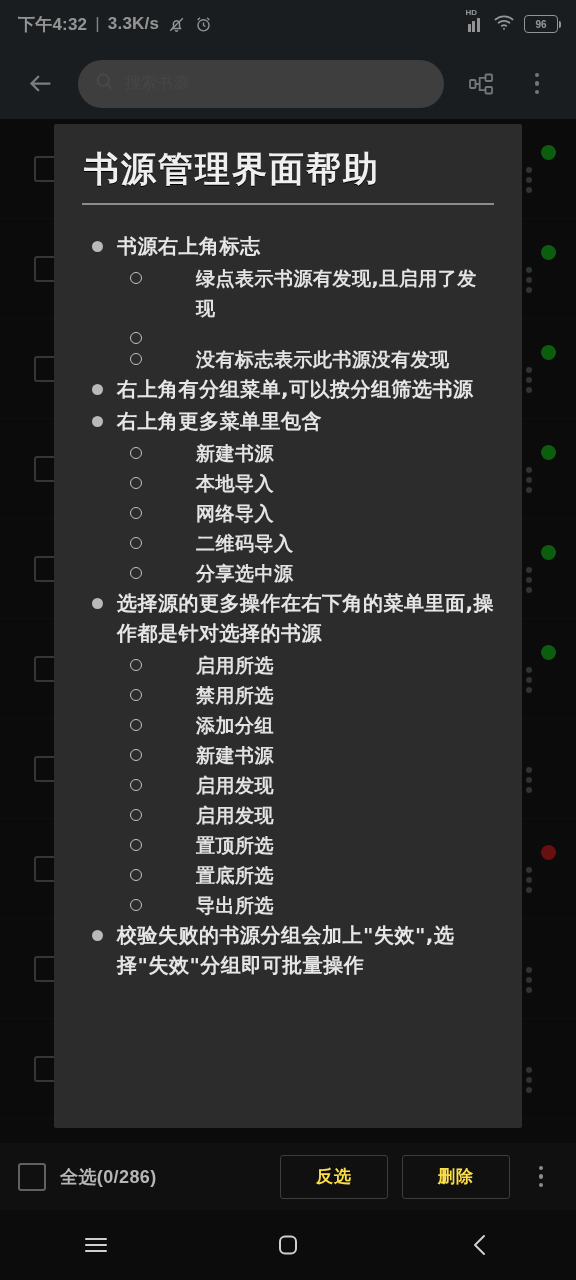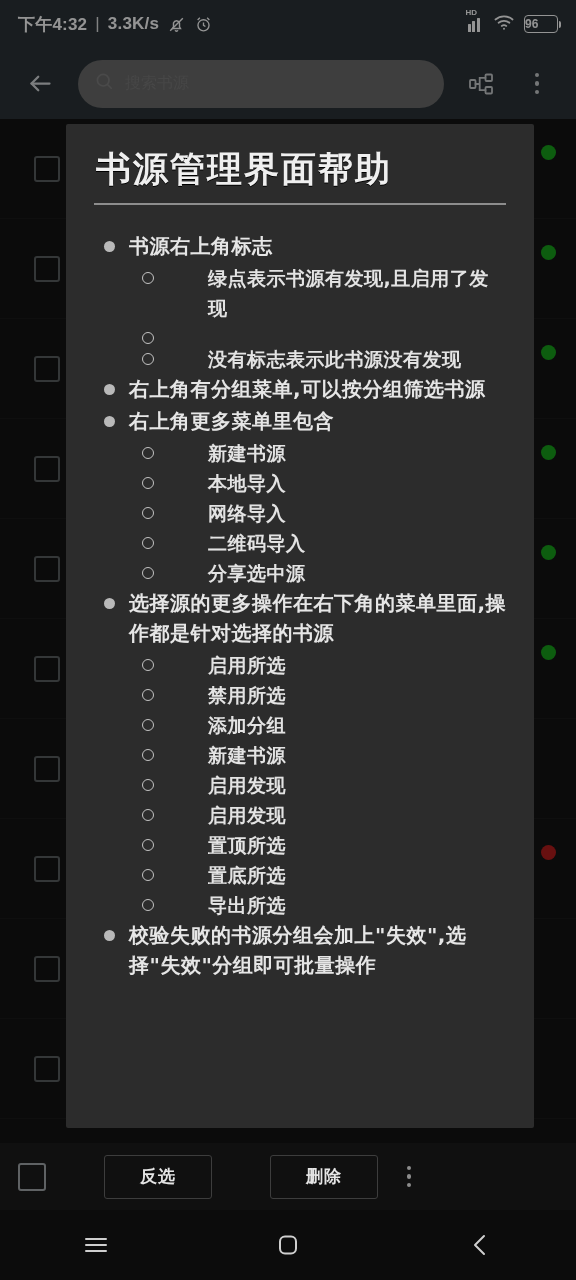--- a/index.html
+++ b/index.html
@@ -25,22 +25,22 @@
   .mute-ic svg,.alarm-ic svg{ display:block; }
   .signal{ display:flex; align-items:flex-end; gap:1.5px; height:15px; position:relative; padding-left:2px;}
   .signal i{ display:block; width:3px; background:#fff; border-radius:.5px;}
   .signal i:nth-child(1){height:5px}
   .signal i:nth-child(2){height:8px}
   .signal i:nth-child(3){height:11px}
   .signal i:nth-child(4){height:14px}
   .hd-tag{ position:absolute; top:-8px; left:0; font-size:8px; font-weight:bold; line-height:1;}
   .battery{
     width:34px;height:18px;border:1.6px solid #fff;border-radius:4px;
-    display:flex;align-items:center;justify-content:flex-start;
-    font-size:12px;font-weight:bold;position:relative;
+    display:flex;align-items:center;justify-content:center;
+    font-size:10px;font-weight:bold;position:relative;
   }
   .battery:after{content:"";position:absolute;right:-4px;top:5px;width:2.5px;height:7px;background:#fff;border-radius:0 2px 2px 0;}
 
   
   #appbar{
     position:absolute; left:0; top:48px; width:576px; height:71px;
     background:#2b3338; display:flex; align-items:center; padding:0 16px; gap:10px;
   }
   #backbtn{ width:48px;height:48px;display:flex;align-items:center;justify-content:center;}
   #searchbox{
@@ -67,21 +67,21 @@
   }
   .row .rowkebab{
     position:absolute; right:44px; top:48px;
     display:flex;flex-direction:column;gap:4px;
   }
   .row .rowkebab span{width:6px;height:6px;border-radius:50%;background:#54585a;display:block;}
 
   
   #scrim{ position:absolute; left:0; top:0; width:576px; height:1280px; background:rgba(0,0,0,0.42); }
   #dialog{
-    position:absolute; left:66px; top:124px; width:468px; height:1004px;
+    position:absolute; left:54px; top:124px; width:468px; height:1004px;
     background:#2c2c2c; border-radius:2px; overflow:hidden;
     color:#e9e9e9;
     padding:0 26px;
   }
   #dlg-title{
     font-family:"DejaVu Serif","Liberation Serif",serif;
     font-weight:bold; font-size:35px; letter-spacing:2px;
     color:#efefef; padding:22px 0 10px 4px;
     text-shadow:0 1px 0 #000;
   }
@@ -111,21 +111,21 @@
   #bottombar{
     position:absolute; left:0; top:1143px; width:576px; height:67px;
     background:#101010; display:flex; align-items:center; padding:0 18px; gap:14px;
   }
   #selall-cb{ width:28px;height:28px;border:2px solid #5f6264;border-radius:3px; flex:0 0 auto;}
   #selall-label{ color:#b6b6b6; font-size:18px; font-weight:bold; flex:1; letter-spacing:.4px;}
   .obtn{
     height:44px; min-width:108px; padding:0 22px;
     border:1px solid #3d3d3d; border-radius:3px;
     display:flex;align-items:center;justify-content:center;
-    color:#e5e5e5; font-size:17px; font-weight:bold; letter-spacing:1px;margin-left:44px;
+    color:#fde047; font-size:17px; font-weight:bold; letter-spacing:1px;
   }
   #bottombar .kebab span{background:#8d8d8d;}
   #bottom-more{width:34px;height:48px;display:flex;align-items:center;justify-content:center;}
 
   
   #navbar{
     position:absolute; left:0; top:1210px; width:576px; height:70px;
     background:#0c0c0c; display:flex; align-items:center; justify-content:space-around;
   }
   .navbtn{ width:90px;height:70px;display:flex;align-items:center;justify-content:center;}
@@ -391,20 +391,21 @@
         </div>
         <div class="b1">
           <span class="mk"></span>
           <span class="tx">校验失败的书源分组会加上"失效",选择"失效"分组即可批量操作</span>
         </div>
       </div>
   </div>
 
   <div id="bottombar">
     <div id="selall-cb"></div>
+    <div id="selall-label">全选(0/286)</div>
     <div class="obtn">反选</div>
     <div class="obtn">删除</div>
     <div id="bottom-more">
       <span class="kebab">
           <span></span>
           <span></span>
           <span></span>
         </span>
     </div>
   </div>

